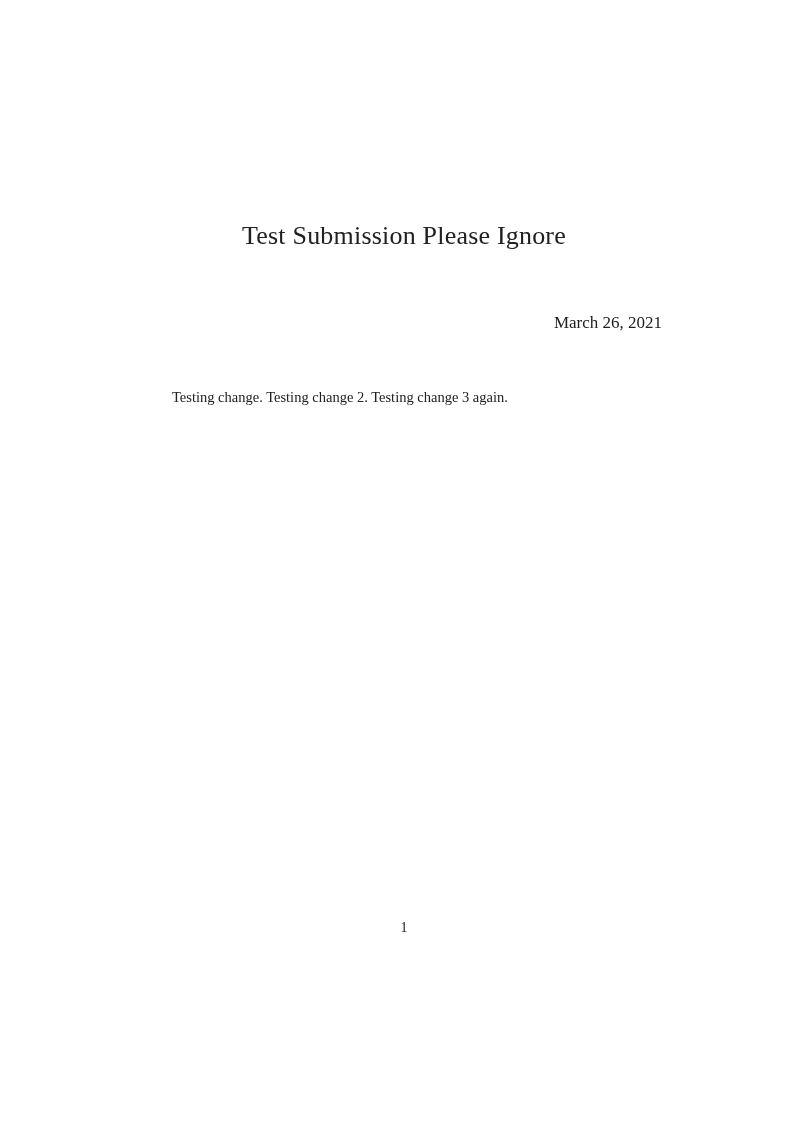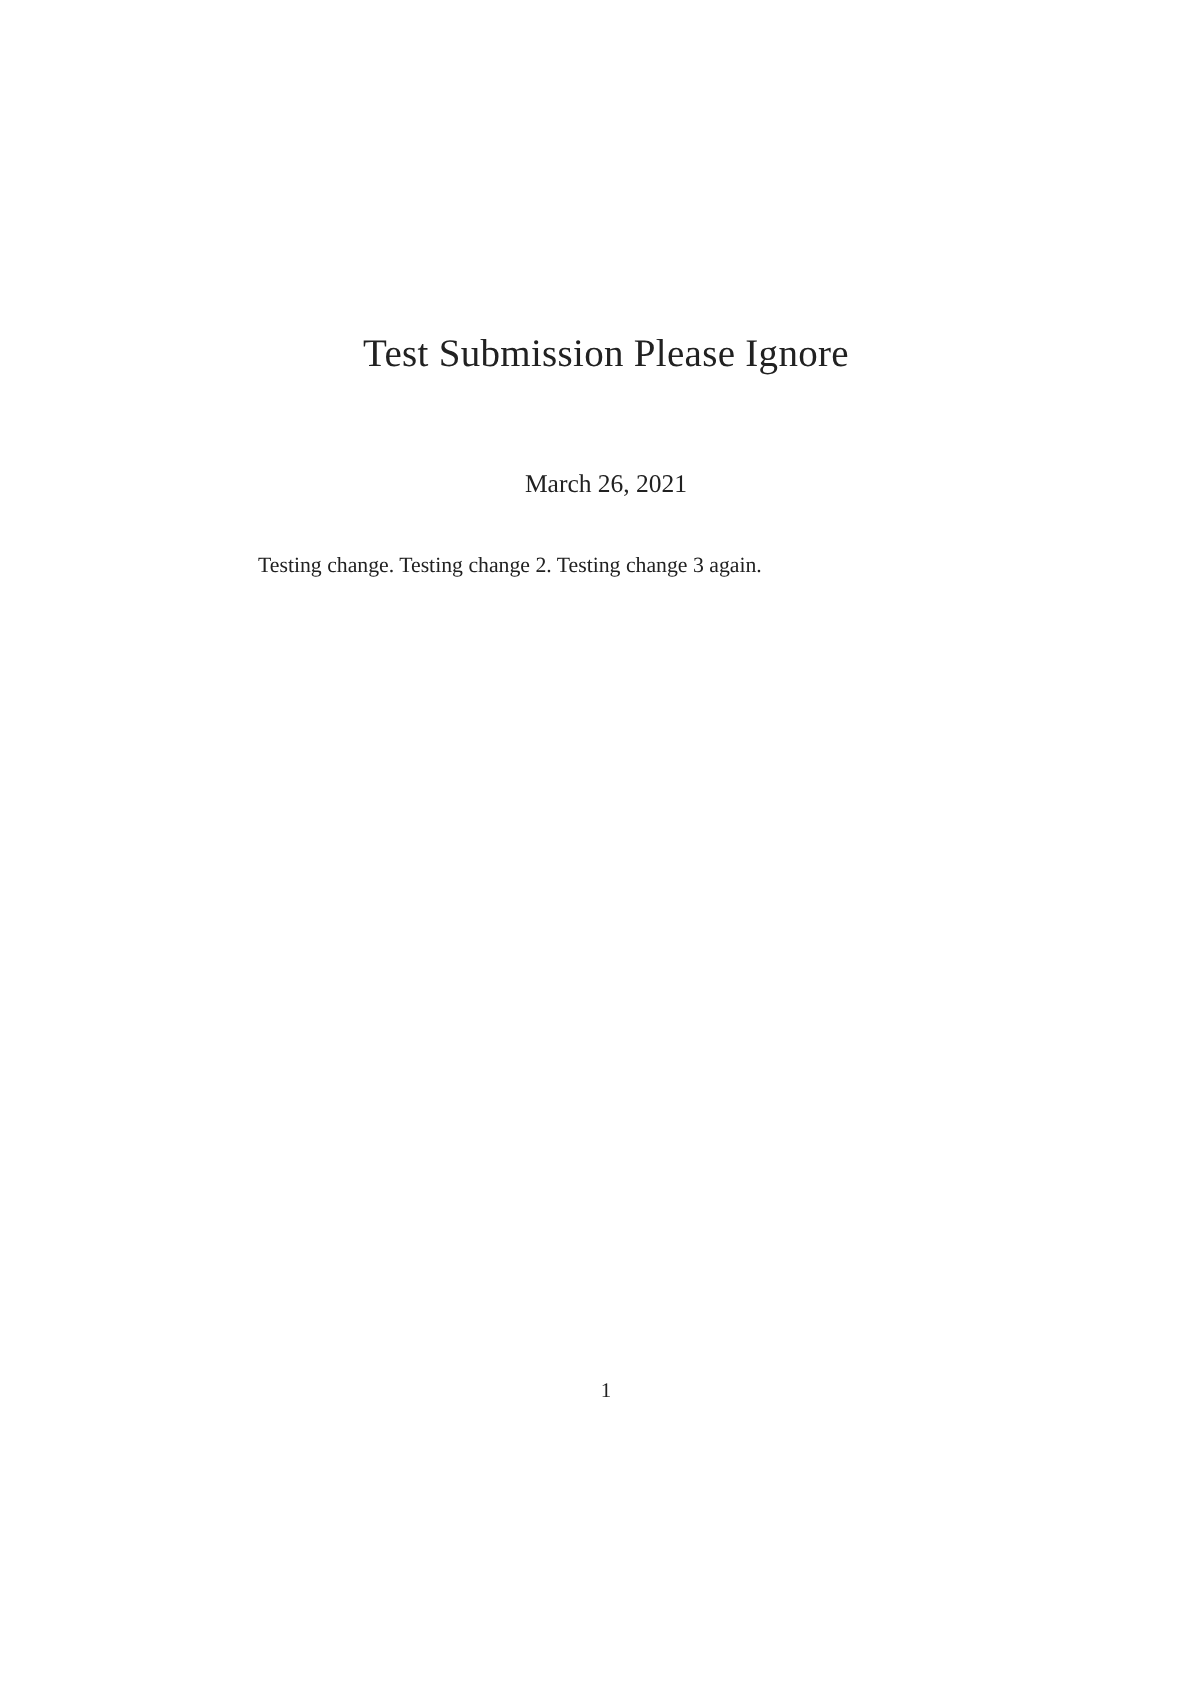--- a/index.html
+++ b/index.html
@@ -35,25 +35,25 @@
     text-align: center;
     letter-spacing: 0.2px;
   }
   .paper-date {
     position: absolute;
     top: 313px;
     left: 0;
     width: 100%;
     font-size: 17px;
     line-height: 1.2;
-    text-align: center;
+    text-align: right;
   }
   .paper-body {
     position: absolute;
-    top: 367px;
+    top: 387px;
     left: 0;
     width: 100%;
     margin: 0;
     font-size: 14.5px;
     line-height: 1.45;
     text-align: justify;
     text-indent: 26px;
   }
   .page-number {
     position: absolute;

